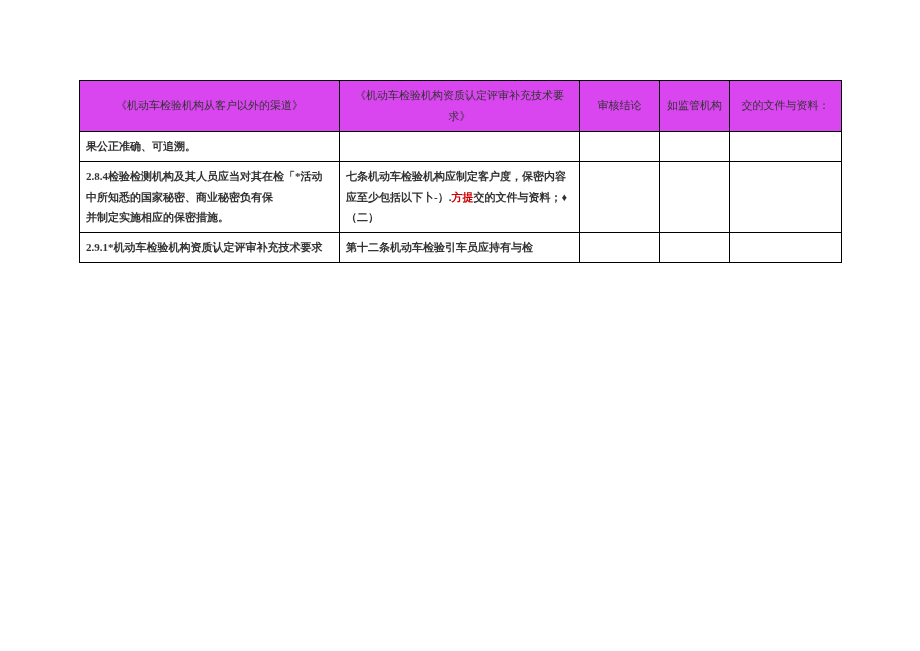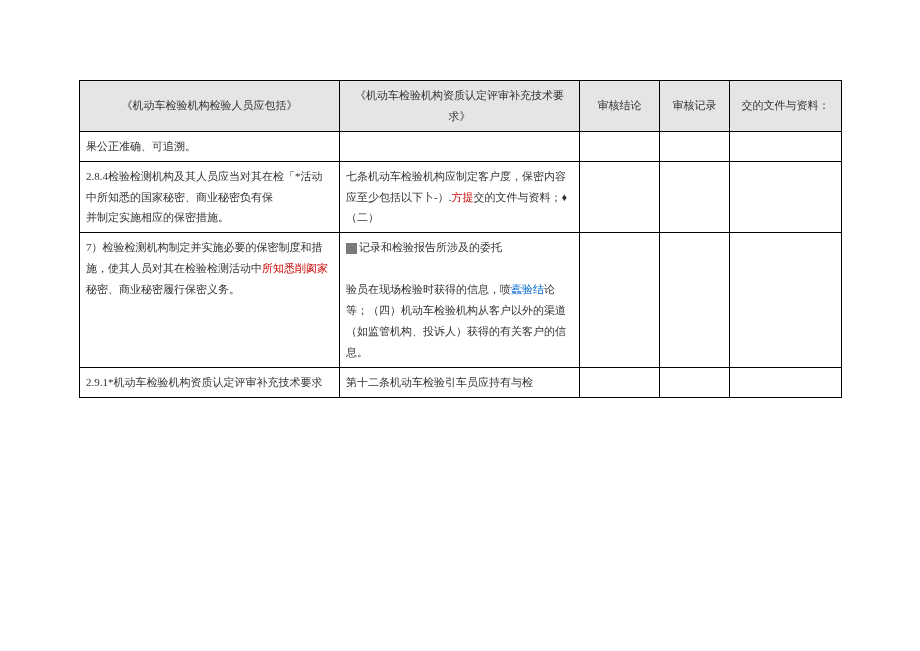--- a/index.html
+++ b/index.html
@@ -25,23 +25,24 @@
       width: 762px;
       table-layout: fixed;
     }
     th, td {
       border: 1px solid #000;
       vertical-align: top;
       padding: 4px 6px;
       line-height: 1.9;
       font-size: 11px;
       word-break: break-all;
+      font-weight: bold;
     }
     th {
-      background: #e5e5e5;
+      background: #d946ef;
       text-align: center;
       font-weight: normal;
       vertical-align: middle;
       height: 40px;
       font-size: 11px;
     }
     col.c1 { width: 260px; }
     col.c2 { width: 240px; }
     col.c3 { width: 80px; }
     col.c4 { width: 70px; }
@@ -64,50 +65,43 @@
   <table>
     <colgroup>
       <col class="c1">
         <col class="c2">
         <col class="c3">
         <col class="c4">
         <col class="c5">
     </colgroup>
     <thead>
       <tr>
-        <th>《机动车检验机构检验人员应包括》</th>
+        <th>《机动车检验机构从客户以外的渠道》</th>
         <th>《机动车检验机构资质认定评审补充技术要求》</th>
         <th>审核结论</th>
-        <th>审核记录</th>
+        <th>如监管机构</th>
         <th>交的文件与资料：</th>
       </tr>
     </thead>
     <tbody>
         <tr>
           <td>果公正准确、可追溯。</td>
           <td></td>
           <td></td>
           <td></td>
           <td></td>
         </tr>
         <tr>
           <td>2.8.4检验检测机构及其人员应当对其在检「*活动中所知悉的国家秘密、商业秘密负有保<br>并制定实施相应的保密措施。</td>
           <td>七条机动车检验机构应制定客户度，保密内容应至少包括以下卜-）.<span class="red">方提</span>交的文件与资料；♦（二）</td>
           <td></td>
           <td></td>
           <td></td>
         </tr>
         <tr>
-          <td>7）检验检测机构制定并实施必要的保密制度和措施，使其人员对其在检验检测活动中<span class="red">所知悉削阂家</span>秘密、商业秘密履行保密义务。</td>
-          <td><span class="gray-box"></span>记录和检验报告所涉及的委托<br><br>验员在现场检验时获得的信息，喷<span class="blue">蠹验结</span>论等；（四）机动车检验机构从客户以外的渠道（如监管机构、投诉人）获得的有关客户的信息。</td>
-          <td></td>
-          <td></td>
-          <td></td>
-        </tr>
-        <tr>
           <td>2.9.1*机动车检验机构资质认定评审补充技术要求</td>
           <td>第十二条机动车检验引车员应持有与检</td>
           <td></td>
           <td></td>
           <td></td>
         </tr>
       </tbody>
   </table>
 </div>
 

